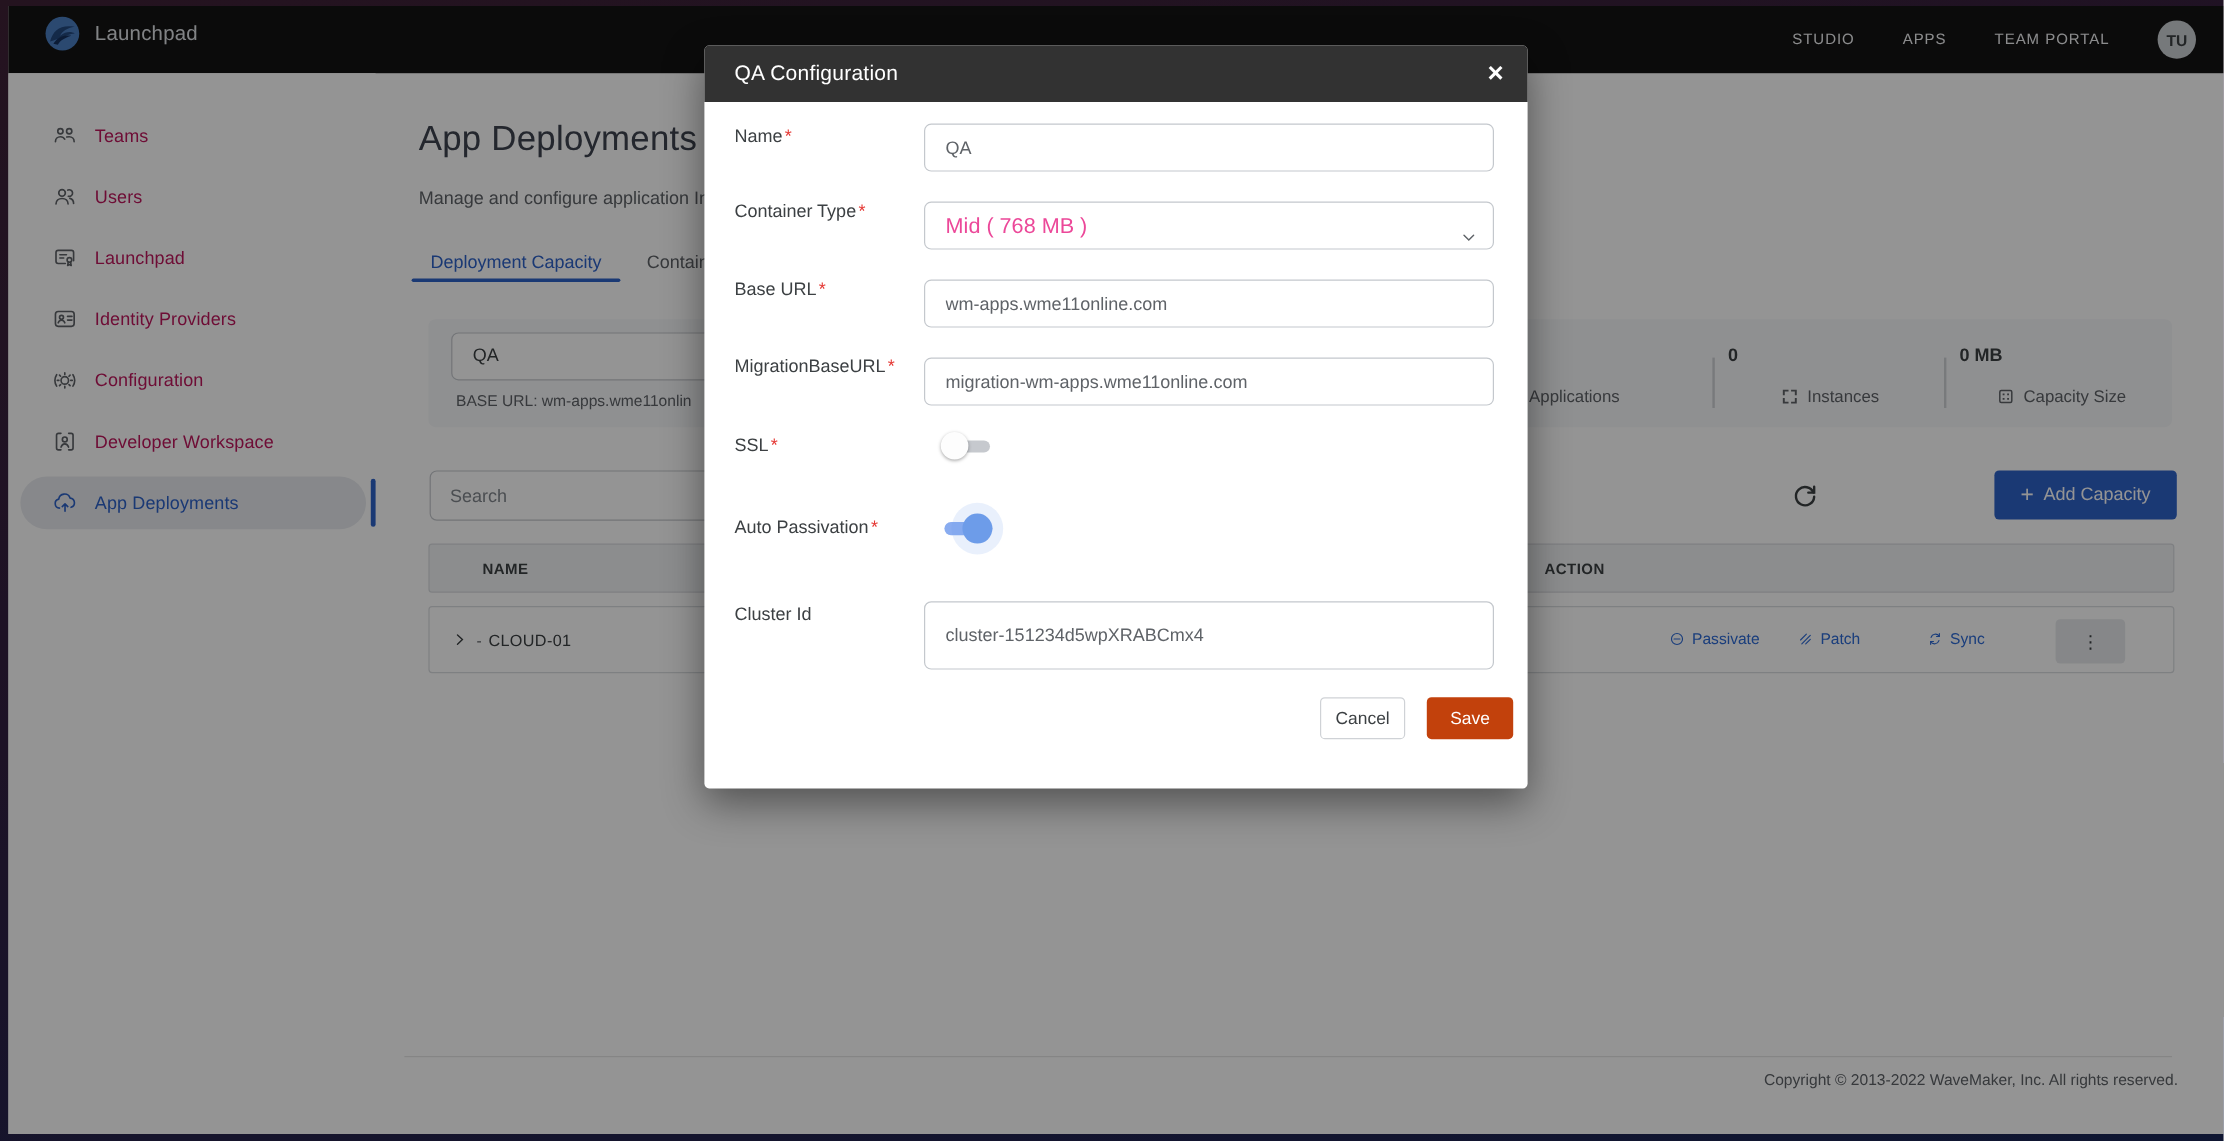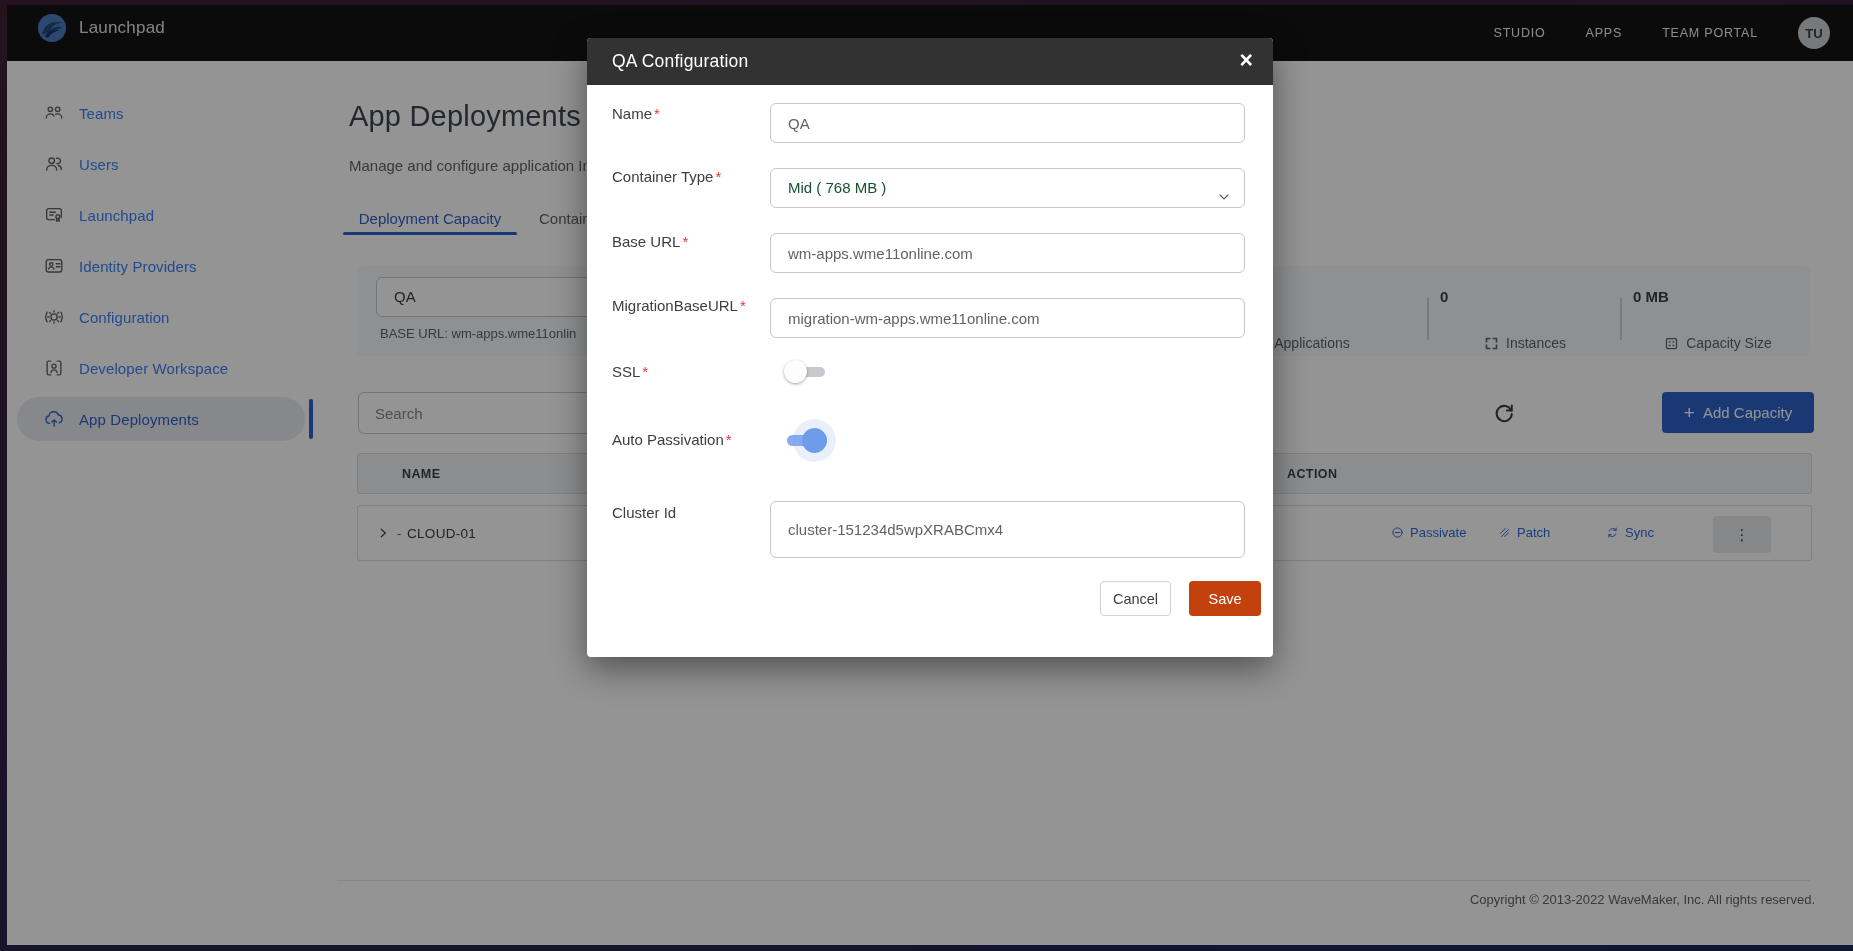--- a/index.html
+++ b/index.html
@@ -14,42 +14,42 @@
   #topbar { position:absolute; left:0; top:0; width:1846px; height:56px; background:#131313; }
   .brand { position:absolute; left:30px; top:0; height:45px; display:flex; align-items:center; gap:12px; cursor:pointer; }
   .brand-name { color:#dfe2e6; font-size:17px; letter-spacing:.2px; }
   #topnav { position:absolute; right:0; top:0; height:56px; display:flex; align-items:center; gap:40px; padding-right:23px; }
   .topnav-link { color:#f0f1f3; font-size:12.5px; letter-spacing:.8px; cursor:pointer; }
   .avatar { width:32px; height:32px; border-radius:50%; background:#ccd0d4; color:#3c4043;
             font-size:13px; font-weight:bold; display:flex; align-items:center; justify-content:center; cursor:pointer; }
   
   #sidebar { position:absolute; left:0; top:56px; width:306px; bottom:0; background:#ffffff; }
   .side-item { position:absolute; left:10px; width:288px; height:44px; display:flex; align-items:center;
-               gap:14px; padding-left:26px; border-radius:22px; cursor:pointer; color:#3b82f6; }
+               gap:14px; padding-left:26px; border-radius:22px; cursor:pointer; color:#be185d; }
   .side-item .lbl { font-size:15px; font-weight:500; letter-spacing:.1px; }
   .side-item svg { width:22px; height:22px; stroke:#5f6368; fill:none; stroke-width:1.5;
                    stroke-linecap:round; stroke-linejoin:round; flex:none; }
   .side-item.active { background:#e9ebef; color:#2e62c9; }
   .side-item.active svg { stroke:#2e62c9; }
   #active-bar { position:absolute; left:302px; top:338px; width:4px; height:40px; background:#2e62c9; border-radius:2px; }
   
   .page-title { left:342px; top:95px; font-size:29px; color:#3f4450; letter-spacing:.2px; }
   .page-subtitle { left:342px; top:152px; font-size:15px; color:#5f6368; }
   .tab { top:196px; height:34px; display:flex; align-items:center; justify-content:center;
          font-size:15px; font-weight:500; cursor:pointer; }
   .tab-active { left:336px; width:174px; color:#2e62c9;text-align:right; }
   .tab-underline { left:336px; top:227px; width:174px; height:3px; background:#2e62c9; border-radius:2px; }
   .tab-inactive { left:510px; width:120px; color:#5f6368; justify-content:flex-start; padding-left:22px; }
   .summary-card { left:350px; top:261px; width:1453px; height:90px; background:#f7f8fa; border-radius:6px; }
   .qa-select { left:19px; top:11px; width:400px; height:40px; background:#fff; border:1px solid #c6c9ce;
                border-radius:6px; font-size:15px; color:#3c4043; line-height:38px; padding-left:17px; cursor:pointer; }
   .base-caption { left:23px; top:60px; font-size:13px; color:#5f6368; }
   .stat { top:22px; width:170px; }
   .stat .val { font-size:15px; font-weight:bold; color:#3c4043; }
-  .stat .lab { margin-top:30px; font-size:14px; color:#5f6368; display:flex; align-items:center; justify-content:center; gap:7px; }
+  .stat .lab { margin-top:17px; font-size:14px; color:#5f6368; display:flex; align-items:center; justify-content:center; gap:7px; }
   .stat svg { width:15px; height:15px; stroke:#5f6368; fill:none; stroke-width:2; stroke-linecap:square; }
   .stat-div { top:32px; width:2px; height:42px; background:#cfd2d6; }
   .search { left:351px; top:387px; width:410px; height:42px; border:1px solid #c6c9ce; border-radius:6px;
             font-size:15px; color:#3c4043; padding-left:16px; outline:none; font-family:inherit; }
   .search::placeholder { color:#82878d; }
   .refresh { left:1485px; top:396px; width:24px; height:24px; cursor:pointer; }
   .refresh svg { width:24px; height:24px; stroke:#3c4043; fill:none; stroke-width:2; stroke-linecap:round; }
   .add-btn { left:1655px; top:387px; width:152px; height:41px; background:#2e62c9; border-radius:4px;
              display:flex; align-items:center; justify-content:center; gap:8px; cursor:pointer; }
   .add-btn .plus { color:#fff; font-size:19px; font-weight:300; }
@@ -74,21 +74,21 @@
            background:#fff; border-radius:4px; box-shadow:0 12px 34px rgba(0,0,0,.45); }
   #modal-header { position:absolute; left:0; top:0; width:686px; height:47px; background:#323232;
                   border-radius:4px 4px 0 0; }
   #modal-title { position:absolute; left:25px; top:13px; color:#fff; font-size:17.5px; font-weight:500; letter-spacing:.2px; }
   #modal-close { position:absolute; right:20px; top:8px; color:#fff; font-size:23px; font-weight:bold; cursor:pointer; line-height:28px; }
   .f-label { position:absolute; left:25px; font-size:15px; color:#3c4043; }
   .req { color:#e53935; margin-left:2px; }
   .f-input { position:absolute; left:183px; width:475px; height:40px; border:1px solid #c4c8cd; border-radius:6px;
              font-size:15px; color:#5f6368; padding-left:17px; outline:none; background:#fff; font-family:inherit; }
   .f-select { position:absolute; left:183px; width:475px; height:40px; border:1px solid #c4c8cd; border-radius:6px;
-              font-size:15px; color:#14532d; line-height:38px; padding-left:17px; cursor:pointer; }
+              font-size:18px; color:#ec4899; line-height:38px; padding-left:17px; cursor:pointer; }
   .sel-chevron { position:absolute; right:12px; top:12px; width:16px; height:16px; }
   .sel-chevron svg { width:16px; height:16px; stroke:#5f6368; fill:none; stroke-width:1.8; stroke-linecap:round; }
   .toggle { position:absolute; cursor:pointer; }
   .tg-track-off { position:absolute; left:202px; top:329px; width:36px; height:10px; background:#c6c9ce; border-radius:5px; }
   .tg-knob-off  { position:absolute; left:197px; top:322px; width:23px; height:23px; border-radius:50%;
                   background:#fdfdfd; box-shadow:0 1px 3px rgba(0,0,0,.35); }
   .tg-track-on  { position:absolute; left:200px; top:397px; width:40px; height:11px; background:#89acf0; border-radius:6px; }
   .tg-knob-on   { position:absolute; left:215px; top:390px; width:25px; height:25px; border-radius:50%;
                   background:#6d9ce9; box-shadow:0 0 0 9px rgba(109,156,233,.15); }
   .m-btn { position:absolute; top:543px; height:35px; border-radius:4px; display:flex; align-items:center;

